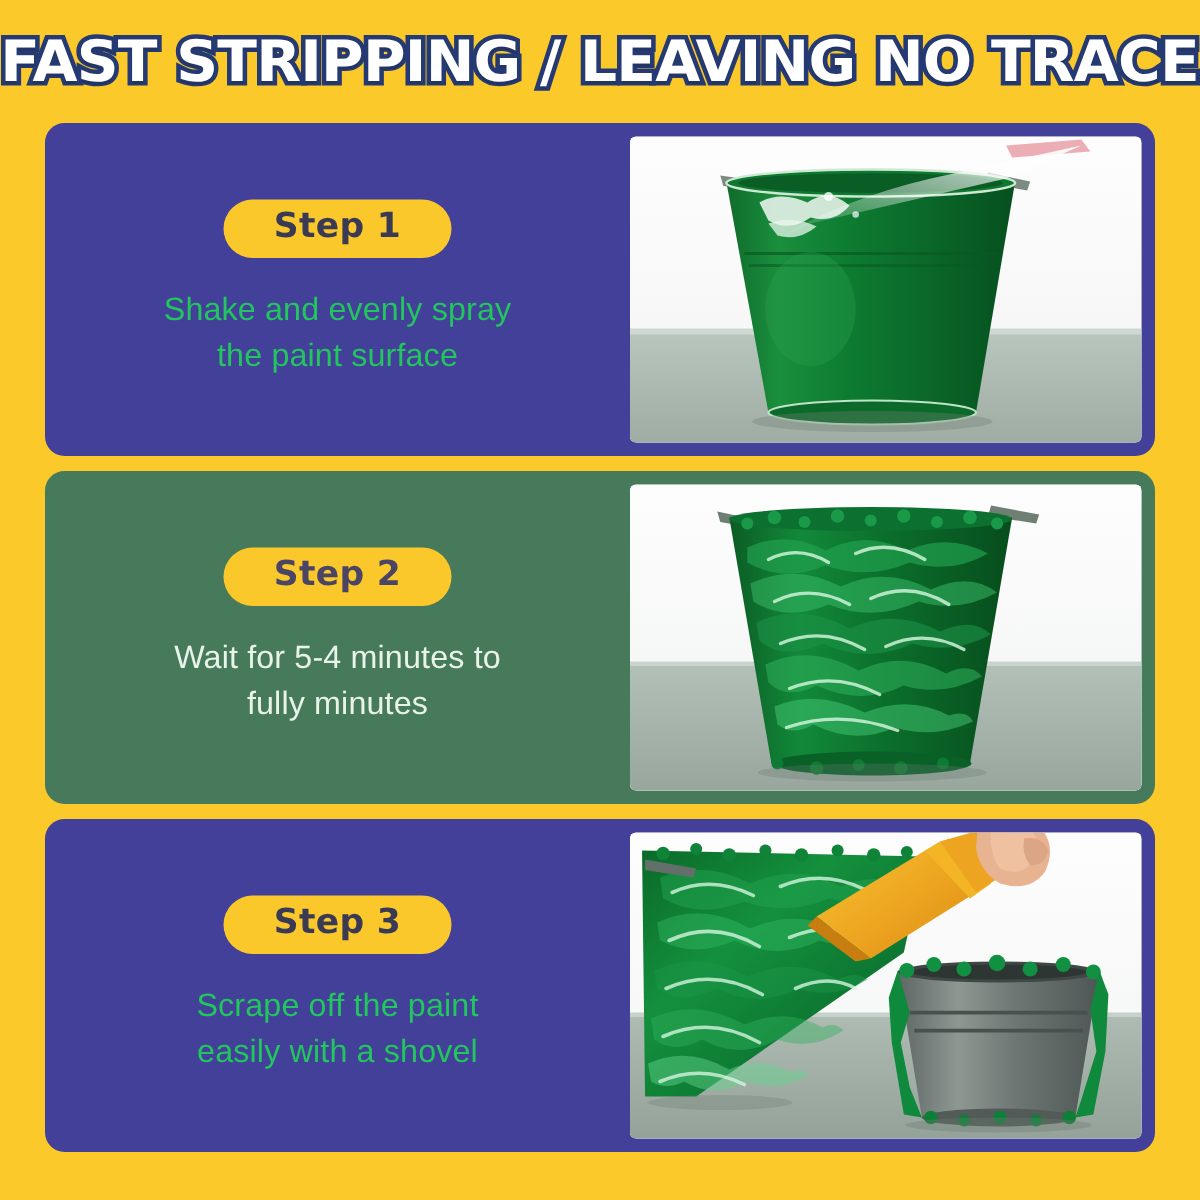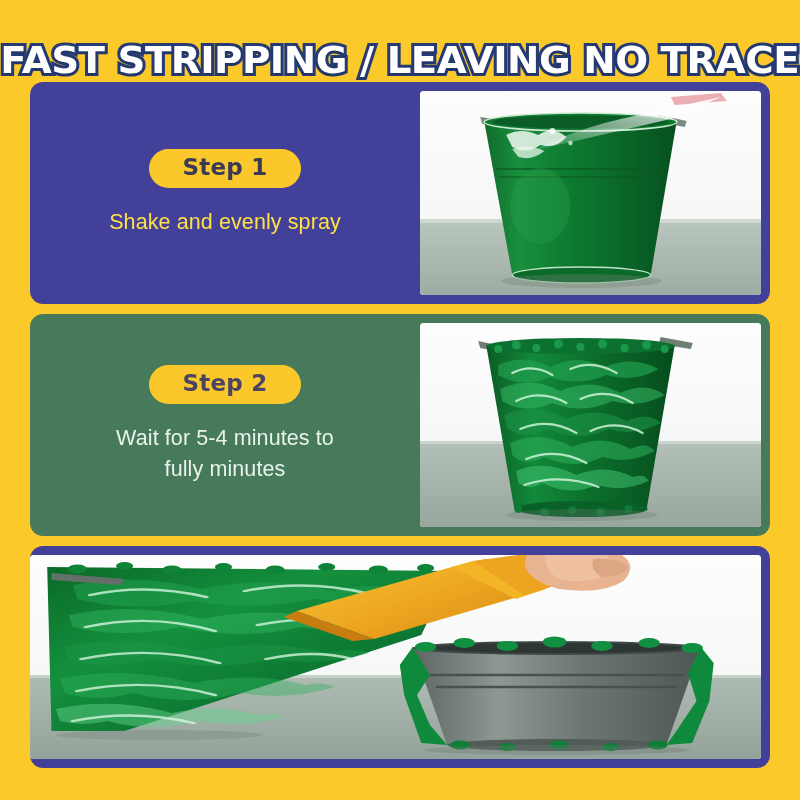--- a/index.html
+++ b/index.html
@@ -16,21 +16,21 @@
     display:flex;
     flex-direction:column;
     align-items:center;
   }
 
   
   .title-bar {
     width:800px;
     height:82px;
     display:flex;
-    align-items:flex-end;
+    align-items:center;
     justify-content:center;
   }
   .title-text {
     font-size:38px;
     font-weight:bold;
     letter-spacing:-0.5px;
     color:#FFFFFF;
     white-space:nowrap;
     font-family:"DejaVu Sans", sans-serif;
     -webkit-text-stroke:6px #253A72;
@@ -71,21 +71,21 @@
     font-weight:bold;
     font-family:"DejaVu Sans", sans-serif;
     padding:7px 34px 9px;
     border-radius:999px;
     line-height:1;
     letter-spacing:0.2px;
     margin-bottom:19px;
   }
   .card.theme-green .badge { color:#4A4564; }
   .desc {
-    color:#fde047;
+    color:#22c55e;
     font-size:21.5px;
     line-height:1.42;
     text-align:center;
     font-weight:400;
     letter-spacing:0.1px;
   }
   .card.theme-green .desc { color:#E8F3EA; }
 
   .card-photo {
     flex:1 1 auto;
@@ -106,20 +106,21 @@
     <div class="title-text">FAST STRIPPING / LEAVING NO TRACE</div>
   </div>
 
   <div class="cards">
 
     <div class="card theme-blue">
       <div class="card-text">
         <div class="badge">Step 1</div>
         <div class="desc">
           <div>Shake and evenly spray</div>
+          <div>the paint surface</div>
         </div>
       </div>
       <div class="card-photo">
         <svg class="photo-svg" viewBox="0 0 340 204" preserveAspectRatio="none">
           <defs>
             <linearGradient id="bg1" x1="0" y1="0" x2="0" y2="1">
               <stop offset="0%" stop-color="#fdfdfd"></stop>
                 <stop offset="100%" stop-color="#f2f4f2"></stop>
             </linearGradient>
             <linearGradient id="floor1" x1="0" y1="0" x2="0" y2="1">
@@ -245,20 +246,27 @@
               <circle cx="152" cy="187" r="4"></circle>
             <circle cx="180" cy="189" r="4.5"></circle>
               <circle cx="208" cy="186" r="4"></circle>
           </g>
           <ellipse cx="161" cy="192" rx="76" ry="6" fill="#6b7a71" opacity=".3"></ellipse>
         </svg>
       </div>
     </div>
 
     <div class="card theme-blue">
+      <div class="card-text">
+        <div class="badge">Step 3</div>
+        <div class="desc">
+          <div>Scrape off the paint</div>
+          <div>easily with a shovel</div>
+        </div>
+      </div>
       <div class="card-photo">
         <svg class="photo-svg" viewBox="0 0 340 204" preserveAspectRatio="none">
           <defs>
             <linearGradient id="bg3" x1="0" y1="0" x2="0" y2="1">
               <stop offset="0%" stop-color="#fdfdfd"></stop>
                 <stop offset="100%" stop-color="#f2f4f3"></stop>
             </linearGradient>
             <linearGradient id="floor3" x1="0" y1="0" x2="0" y2="1">
               <stop offset="0%" stop-color="#aebbb2"></stop>
                 <stop offset="100%" stop-color="#94a29a"></stop>

